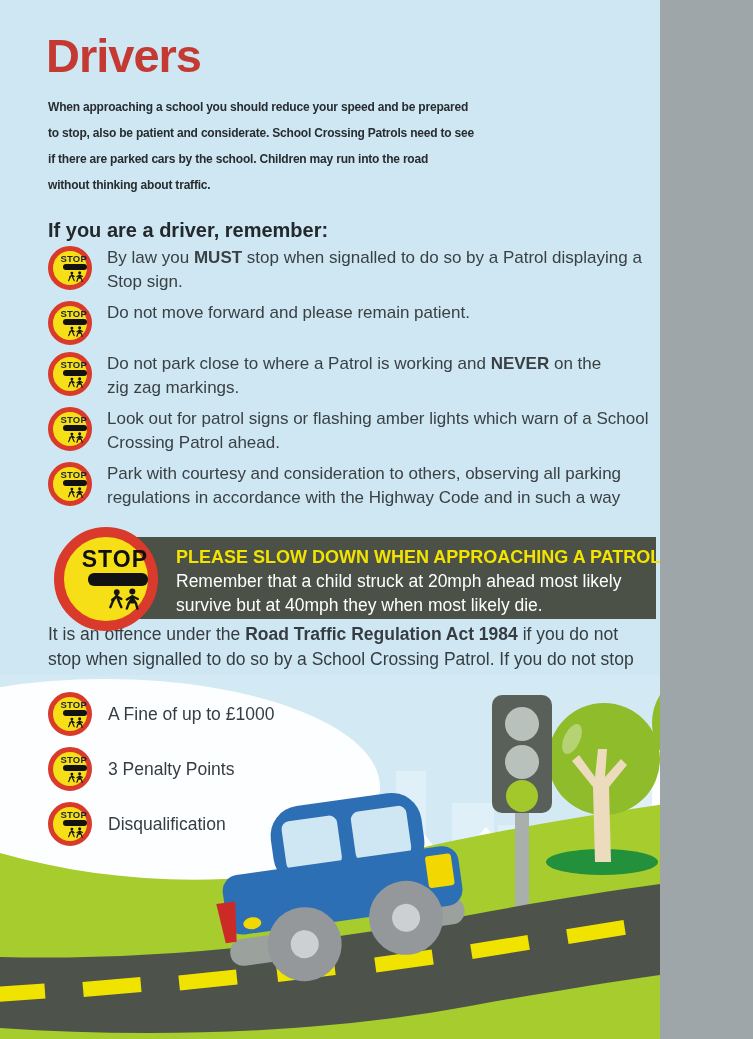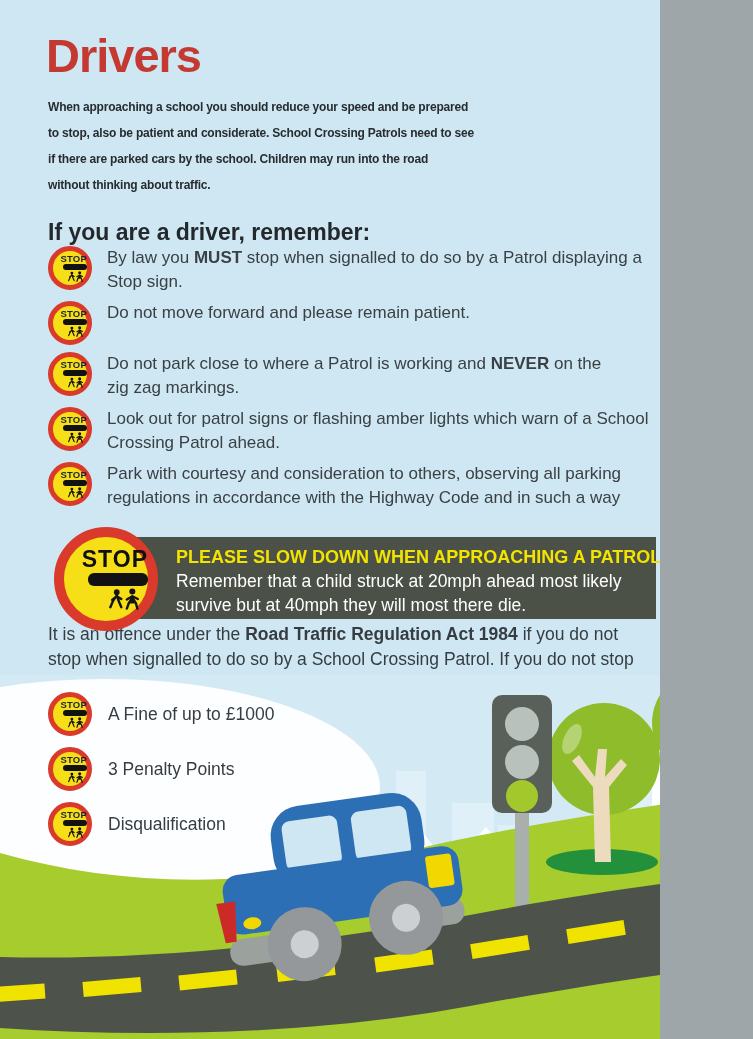--- a/index.html
+++ b/index.html
@@ -8,21 +8,21 @@
     background:var(--page_bg,#cfe7f2);
     font-family:Liberation Sans, sans-serif;color:#2e3438;
   }
   .b{font-weight:bold;}
   .ln{white-space:nowrap;}
 
   .title{position:absolute;left:46px;top:28px;font-size:47px;font-weight:bold;
          color:var(--title_red,#c43a32);letter-spacing:-1px;}
   .intro{position:absolute;left:48px;top:94px;font-size:12px;font-weight:bold;
          line-height:26px;color:#272c30;letter-spacing:-0.2px;}
-  .remember{position:absolute;left:48px;top:219px;font-size:23px;font-weight:bold;color:#23282c;}
+  .remember{position:absolute;left:48px;top:219px;font-size:20px;font-weight:bold;color:#23282c;}
 
   .bullets{position:absolute;left:48px;top:246px;display:flex;flex-direction:column;gap:7px;}
   .bullet{display:flex;gap:15px;align-items:flex-start;}
   .bullet .txt{font-size:17px;line-height:24px;color:#3a4145;padding-top:0;}
 
   
   .stop-icon{flex:0 0 auto;width:44px;height:44px;border-radius:50%;
     background:var(--sign_fill,#f6df16);border:5px solid var(--sign_ring,#d93a2b);
     box-sizing:border-box;display:flex;flex-direction:column;align-items:flex-end;justify-content:center;}
   .stop-icon .sw{font-size:9.5px;font-weight:bold;color:#17223d;line-height:1;letter-spacing:.2px;}
@@ -182,21 +182,21 @@
       <circle cx="30" cy="3.8" r="3.3" fill="#141414"></circle>
       <polygon points="30,7.5 24.5,17 35.5,17" fill="#141414"></polygon>
       <g stroke="#141414" stroke-width="2.6" stroke-linecap="round" fill="none">
         <path d="M26,17 L24,22.5 M34,17 L35.5,22.5 M30,9 L24,12.5 M30,9 L36,12"></path>
       </g>
     </svg>
   </div>
       </span>
     <div class="hd">PLEASE SLOW DOWN WHEN APPROACHING A PATROL</div>
     <div class="wl">Remember that a child struck at 20mph ahead most likely</div>
-    <div class="wl">survive but at 40mph they will most there die.</div>
+    <div class="wl">survive but at 40mph they when most likely die.</div>
   </div>
 
   <div class="offence">
       <div class="ln"><span>It is an offence under the </span><span class="b">Road Traffic Regulation Act 1984</span><span> if you do not</span></div>
       <div class="ln"><span>stop when signalled to do so by a School Crossing Patrol. If you do not stop</span></div>
       <div class="ln"><span>the possible penalties include:</span></div>
     </div>
 
   <div class="penalties">
       <div class="penalty">

